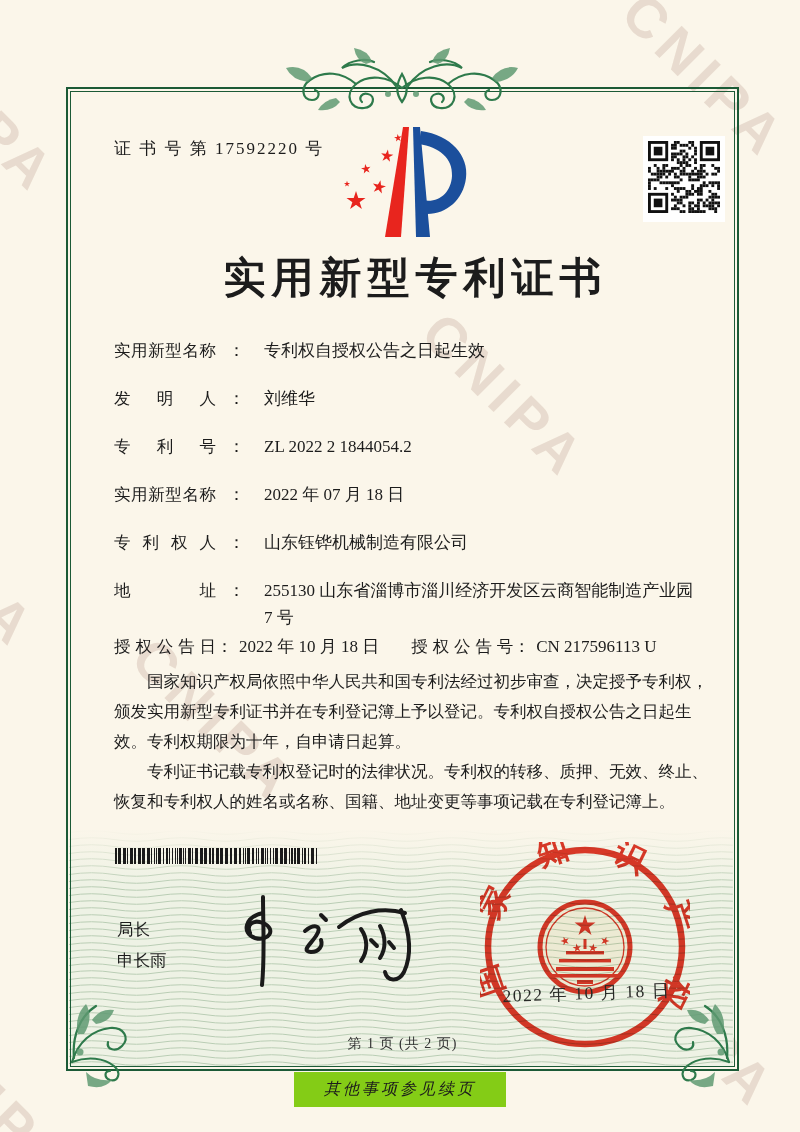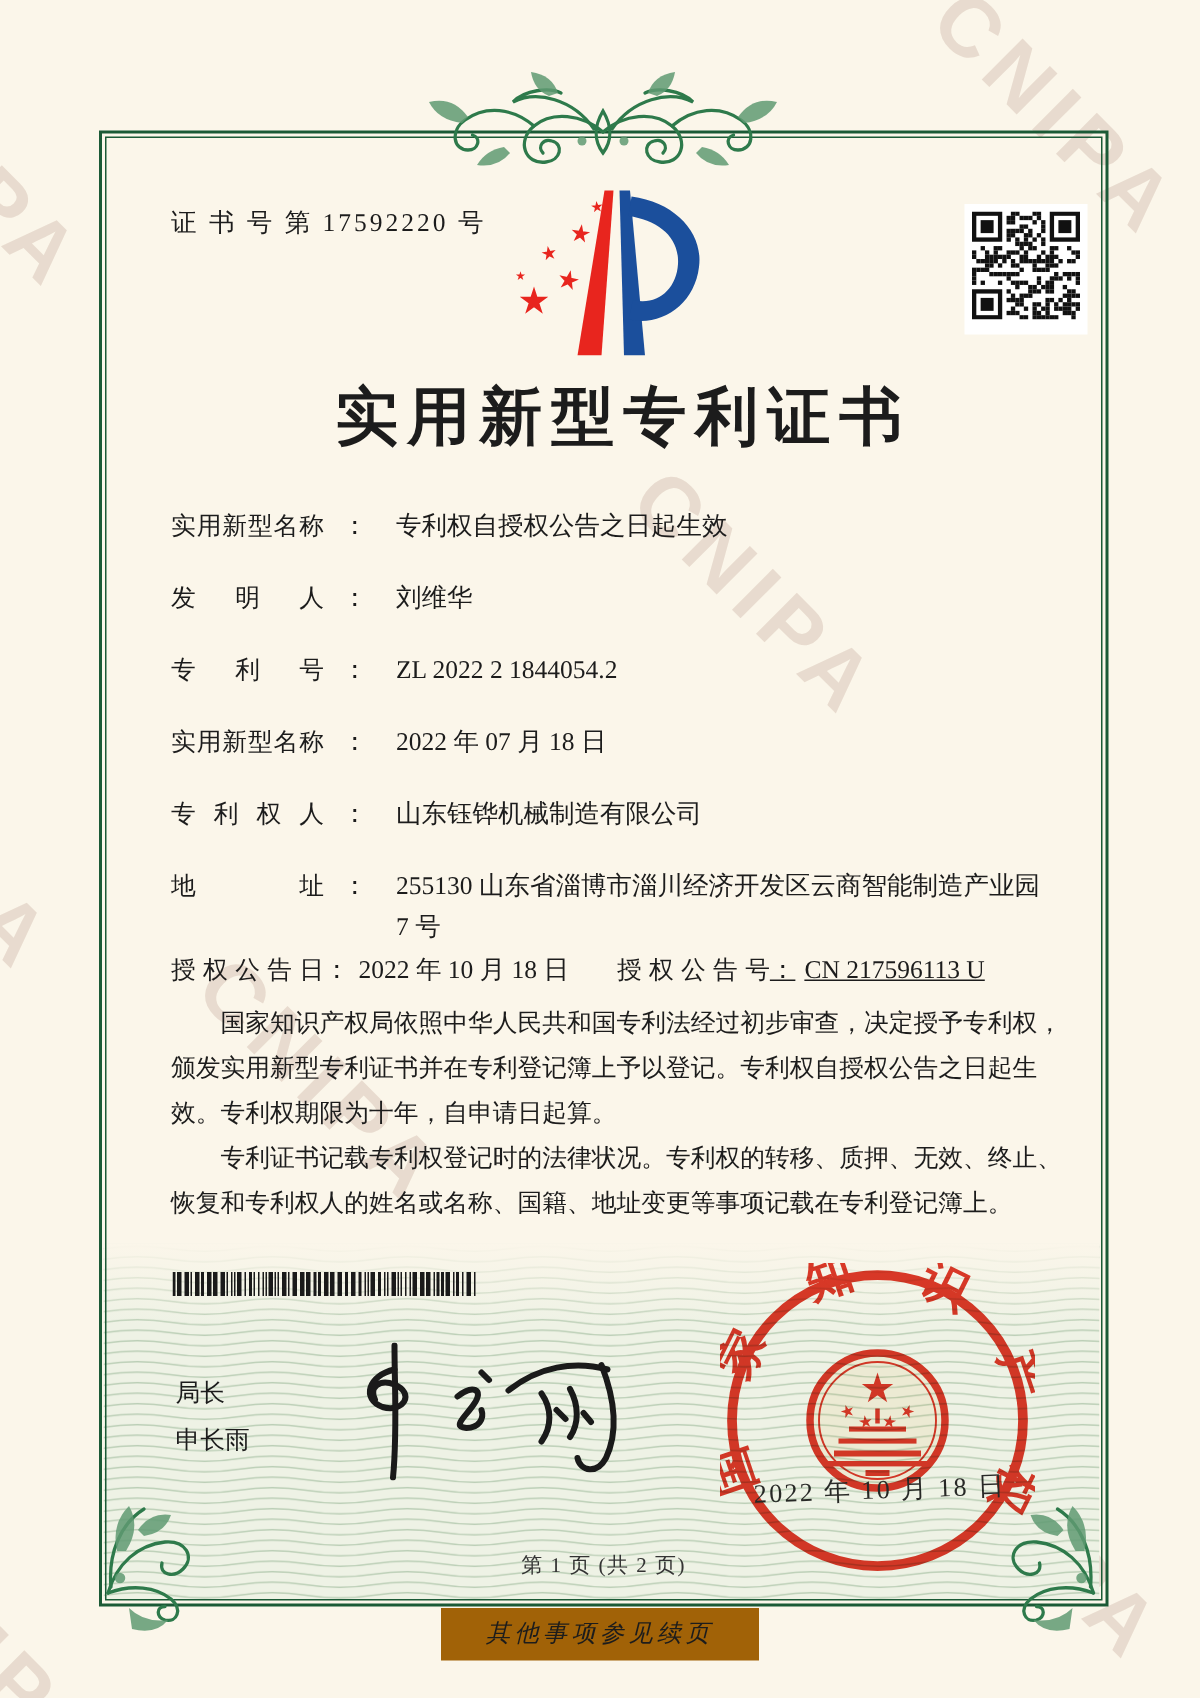--- a/index.html
+++ b/index.html
@@ -22,34 +22,34 @@
          font-size:42px;font-weight:700;letter-spacing:6px;z-index:2;}
   
   .fields{position:absolute;left:46px;top:248px;width:600px;z-index:2;}
   .row{display:flex;line-height:27px;margin-bottom:21px;font-size:17px;gap:12px;}
   .row .lab{display:inline-block;width:102px;font-size:16.5px;text-align:justify;text-align-last:justify;}
   .row .col{width:18px;}
   .row .val{margin-left:6px;}
   .row.addr{margin-bottom:2px;}
   .row.addr .val{max-width:432px;}
   .grant{display:flex;}
-  .grant .pair2{margin-left:20px;text-decoration:underline;}
+  .grant .pair2{margin-left:20px;}
   
   .paras{position:absolute;left:46px;top:578px;width:596px;z-index:2;font-size:16.5px;line-height:30px;}
   .paras p{margin:0;text-indent:33px;}
   
   .barcode{position:absolute;left:47px;top:759px;z-index:2;}
   .sig-block{position:absolute;left:49px;top:825px;z-index:2;font-family:"Liberation Sans","DejaVu Sans",sans-serif;
              font-size:16.5px;line-height:31px;}
   .signature{position:absolute;left:165px;top:806px;z-index:2;}
   .seal{position:absolute;left:412px;top:753px;z-index:3;mix-blend-mode:multiply;}
   .page-info{position:absolute;left:0;top:946px;width:100%;text-align:center;font-size:14px;
              letter-spacing:1px;color:#333;z-index:2;}
   .continuation{position:absolute;left:0;top:1072px;width:100%;text-align:center;z-index:2;}
-  .continuation span{display:inline-block;background:#a16207;padding:7px 30px;font-size:16px;
+  .continuation span{display:inline-block;background:#84cc16;padding:7px 30px;font-size:16px;
                      letter-spacing:3px;font-style:italic;}
 </style>
 </head>
 <body>
 
 <div class="page">
 
   <div class="wm" style="left:-75px;top:15px">CNIPA</div>
   <div class="wm" style="left:655px;top:-20px">CNIPA</div>
   <div class="wm" style="left:455px;top:300px">CNIPA</div>

